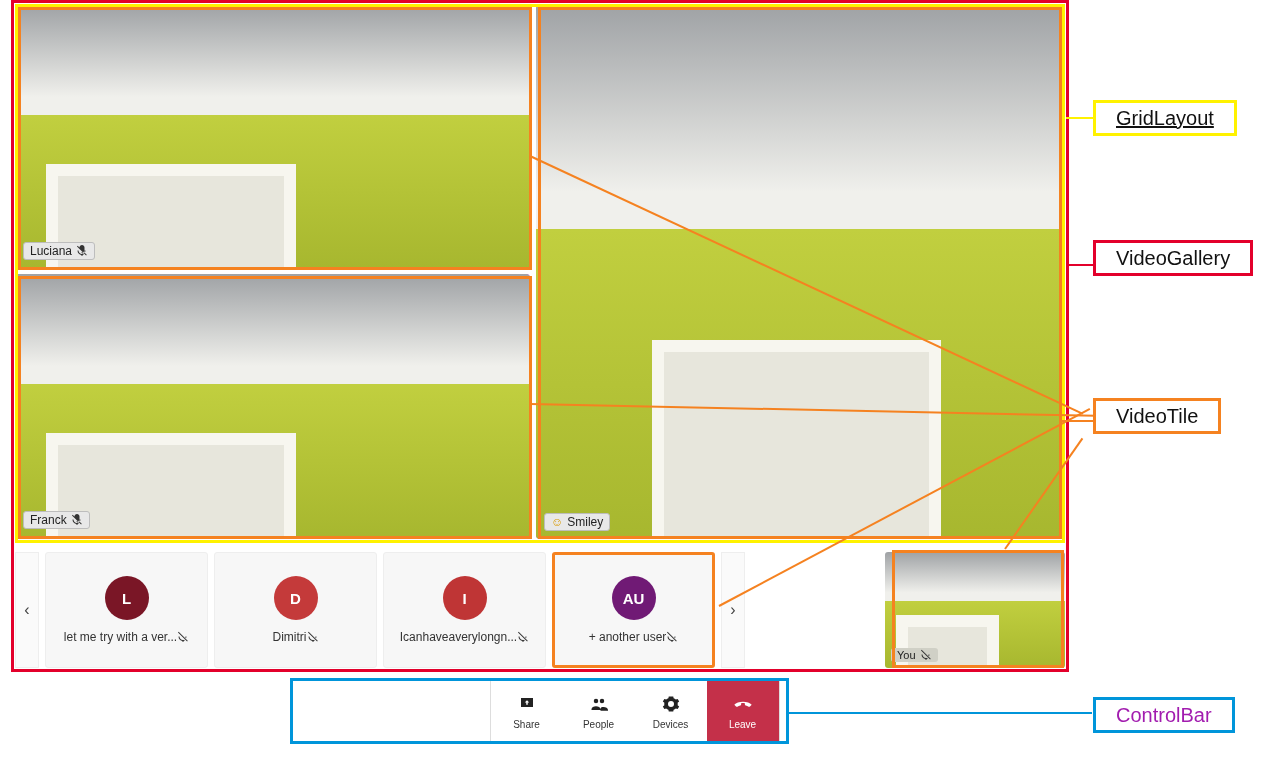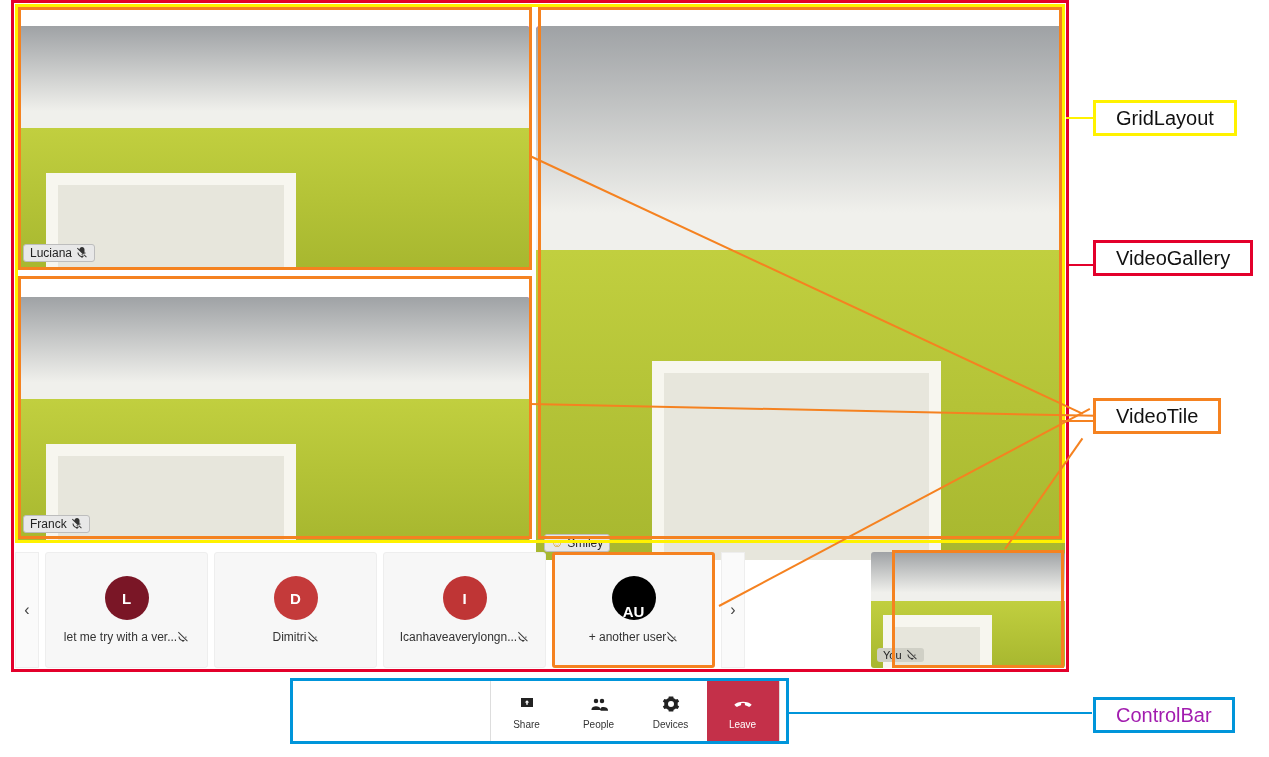--- a/index.html
+++ b/index.html
@@ -46,21 +46,20 @@
   }
   .grid-col-left {
     display:flex; flex-direction:column; gap:6px;
     width:515px;
   }
   .tile {
     position:relative;
     border-radius:4px;
     overflow:hidden;
     background:#d946ef;
-    margin-top:21px;
   }
   .tile-sm { height:263px; }
   .tile-lg { flex:1; height:534px; }
   .room-scene {
     position:absolute; inset:0;
     background: linear-gradient(to bottom, #9fa2a5 0%, #f0f0ec 35%, #f0f0ec 42%, #c1cf3f 42%, #a7b72f 100%);
   }
   .room-scene.door::after{
     content:"";
     position:absolute;
@@ -116,33 +115,33 @@
   }
   .roster-tile.highlight { border:3px solid #f58220; }
   .avatar {
     width:44px; height:44px; border-radius:50%;
     display:flex; align-items:center; justify-content:center;
     color:#fff; font-size:15px; font-weight:600;
   }
   .avatar.red-dark{ background:#7a1626; }
   .avatar.red{ background:#c43a3a; }
   .avatar.red2{ background:#bf3535; }
-  .avatar.blue{ background:#000000;align-items:flex-end; }
+  .avatar.blue{ background:#701a75; }
   .roster-name-row{
     display:flex; align-items:center; 
     font-size:12px; color:#333;
     max-width:95%;
   }
   .roster-name-row span.txt{
     white-space:nowrap; overflow:hidden; text-overflow:ellipsis;
     max-width:130px;
   }
 
   .self-tile{
-    width:194px; height:116px;
+    width:180px; height:116px;
     border-radius:3px;
     overflow:hidden;
     position:relative;
     margin-left:auto;
     text-decoration:underline;
   }
   .self-tile .room-scene{ }
   .self-plate{
     position:absolute; left:6px; bottom:6px;
     background:#d0d0c6;
@@ -322,21 +321,21 @@
 <div class="anno-box" style="left:15px; top:4px; width:1050px; height:539px; border:3px solid #fff200;"></div>
 
 <div class="anno-box" style="left:18px; top:7px; width:514px; height:263px; border:3px solid #f58220;"></div>
 <div class="anno-box" style="left:18px; top:276px; width:514px; height:263px; border:3px solid #f58220;"></div>
 <div class="anno-box" style="left:538px; top:7px; width:524px; height:532px; border:3px solid #f58220;"></div>
 
 <div class="anno-box" style="left:892px; top:550px; width:172px; height:118px; border:3px solid #f58220;"></div>
 
 <div class="anno-box" style="left:290px; top:678px; width:499px; height:66px; border:3px solid #0095da;"></div>
 
-<div class="anno-label" style="left:1093px; top:100px; border-color:#fff200; color:#111;">GridLayout</div>
+<div class="anno-label" style="left:1093px; top:100px; border-color:#fff200; color:#111;text-decoration:underline;">GridLayout</div>
 <div class="anno-label" style="left:1093px; top:240px; border-color:#e3002b; color:#111;">VideoGallery</div>
 <div class="anno-label" style="left:1093px; top:398px; border-color:#f58220; color:#111;">VideoTile</div>
 <div class="anno-label" style="left:1093px; top:697px; border-color:#0095da; color:#a21caf;">ControlBar</div>
 
 <div class="anno-line" style="left:1069px; top:264px; width:24px; border-color:#e3002b;"></div>
 <div class="anno-line" style="left:1066px; top:117px; width:27px; border-color:#fff200;"></div>
 <div class="anno-line" style="left:789px; top:712px; width:303px; border-color:#0095da;"></div>
 <div class="anno-line" style="left:530px; top:155px; width:610px; border-color:#f58220; transform:rotate(25deg);"></div>
 <div class="anno-line" style="left:719px; top:605px; width:420px; border-color:#f58220; transform:rotate(-28deg);"></div>
 <div class="anno-line" style="left:1062px; top:420px; width:32px; border-color:#f58220;"></div>

